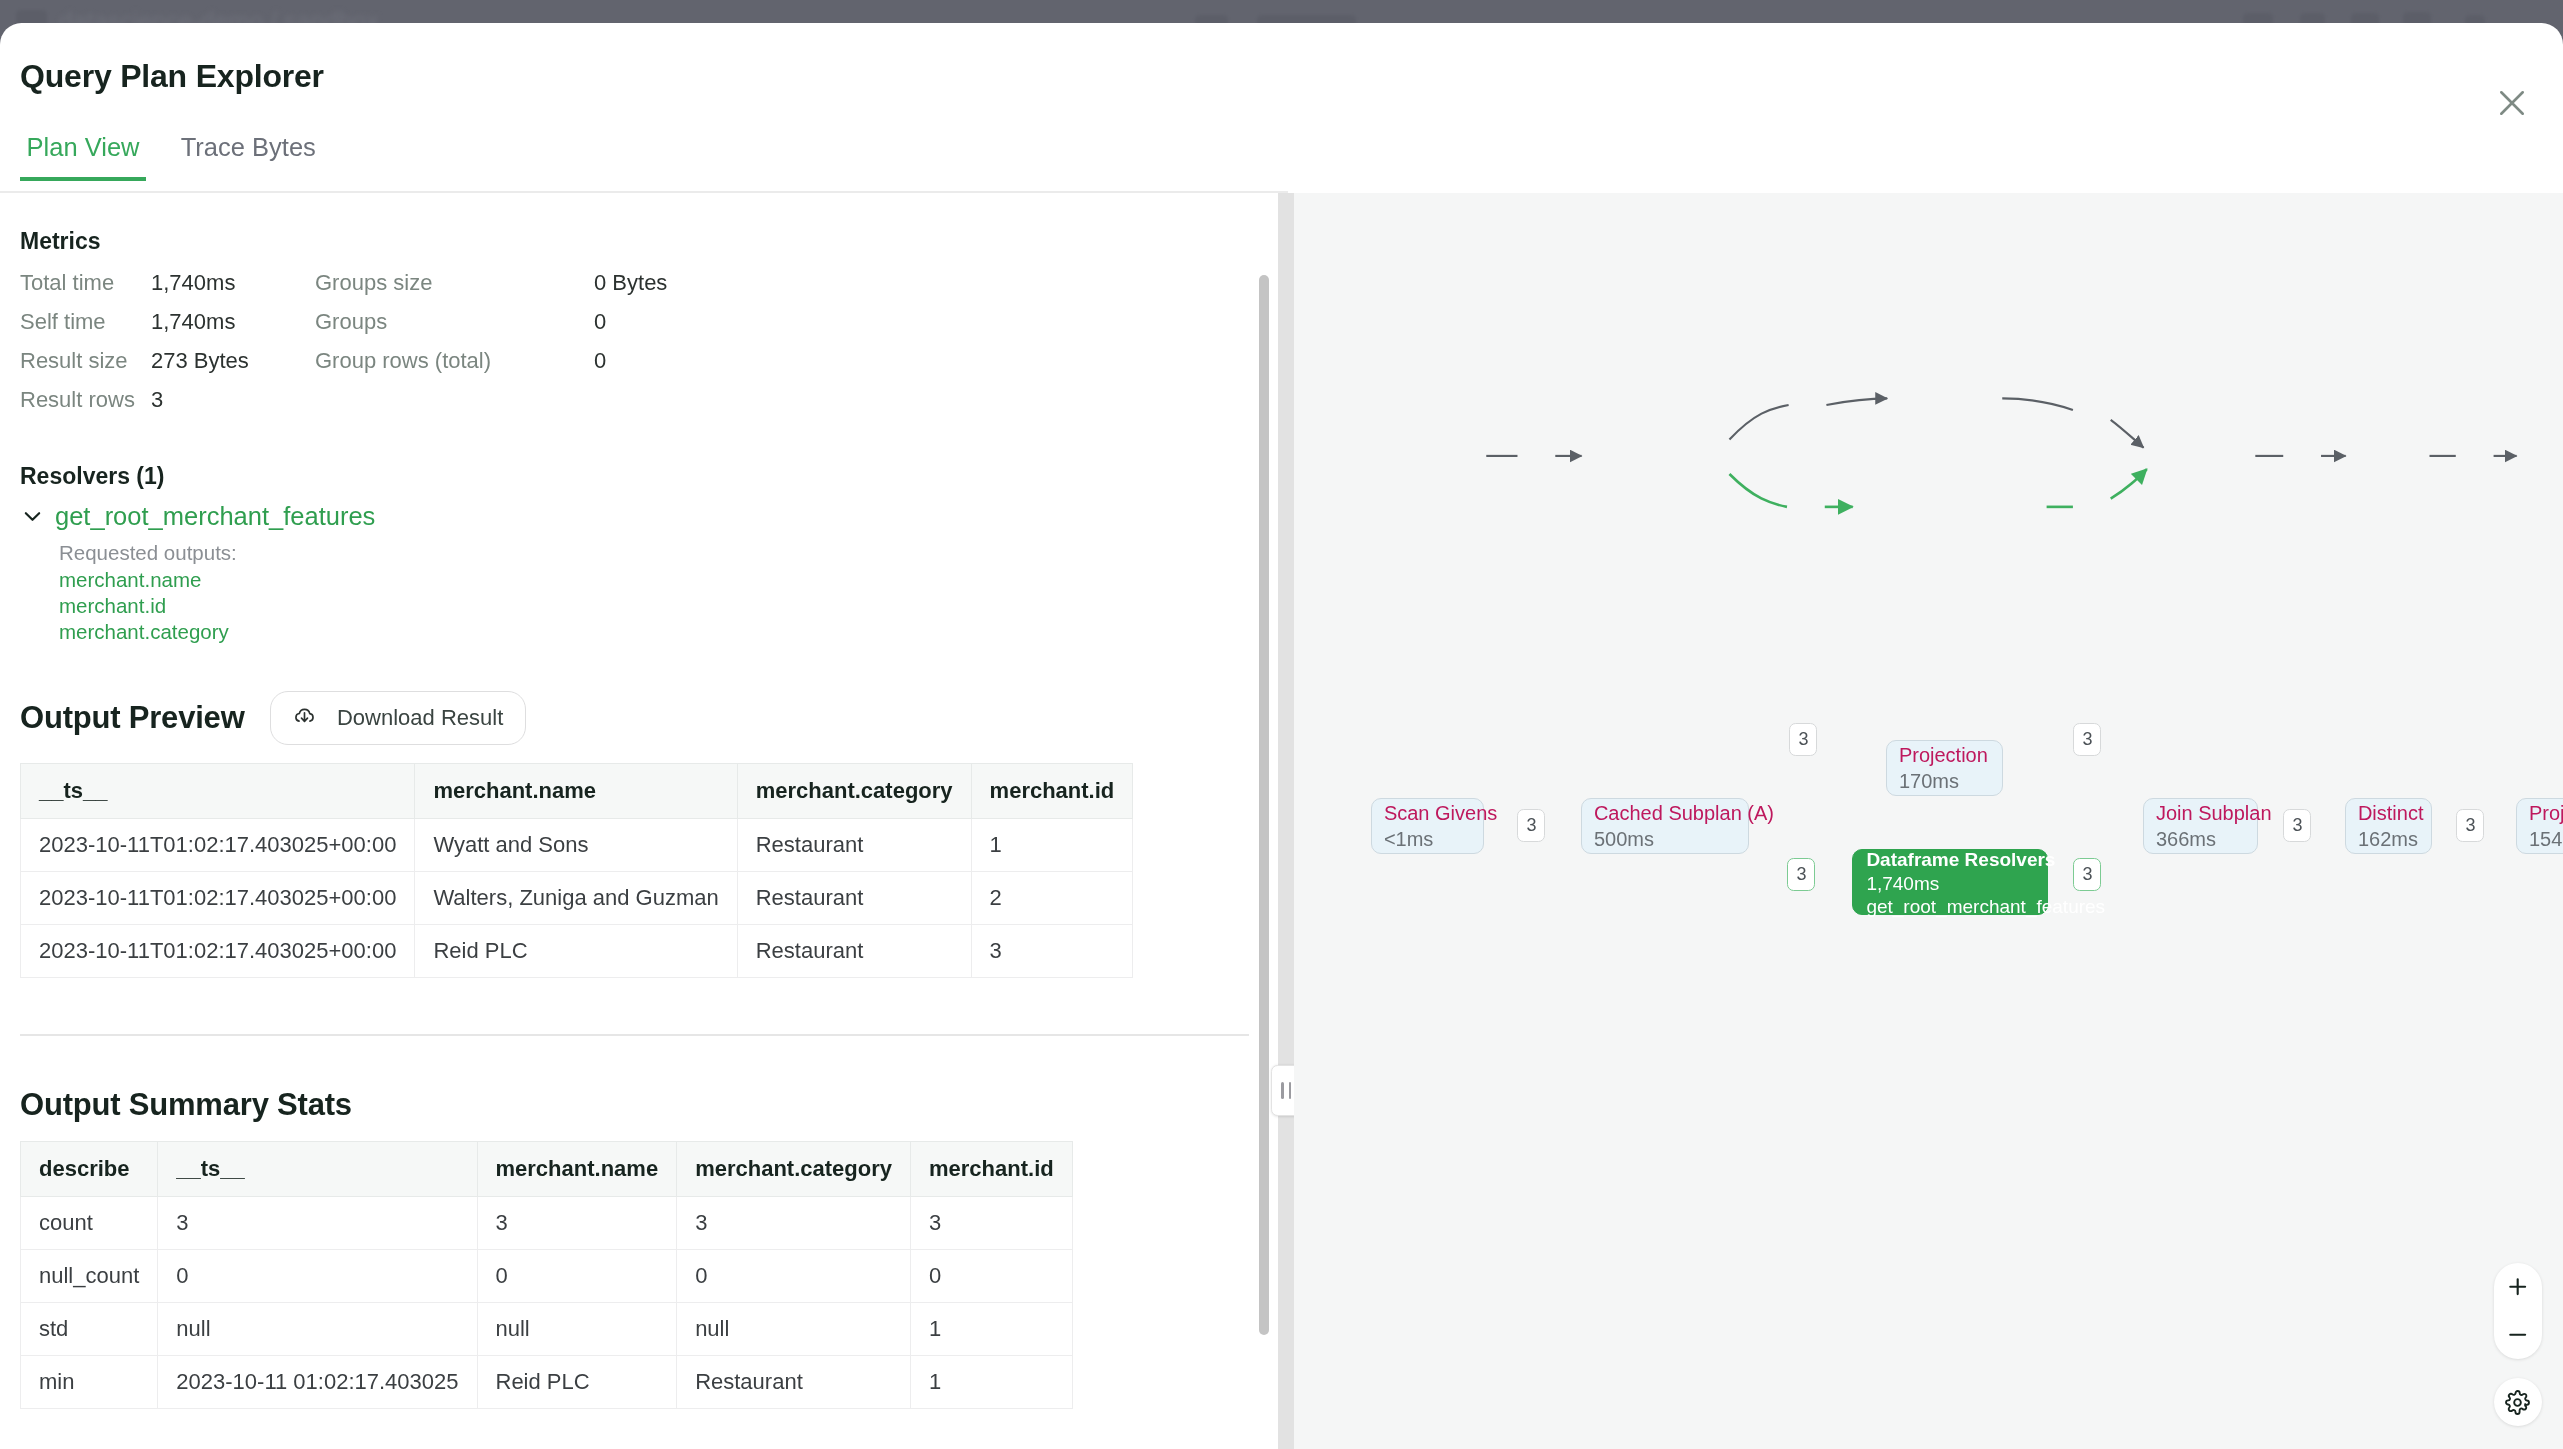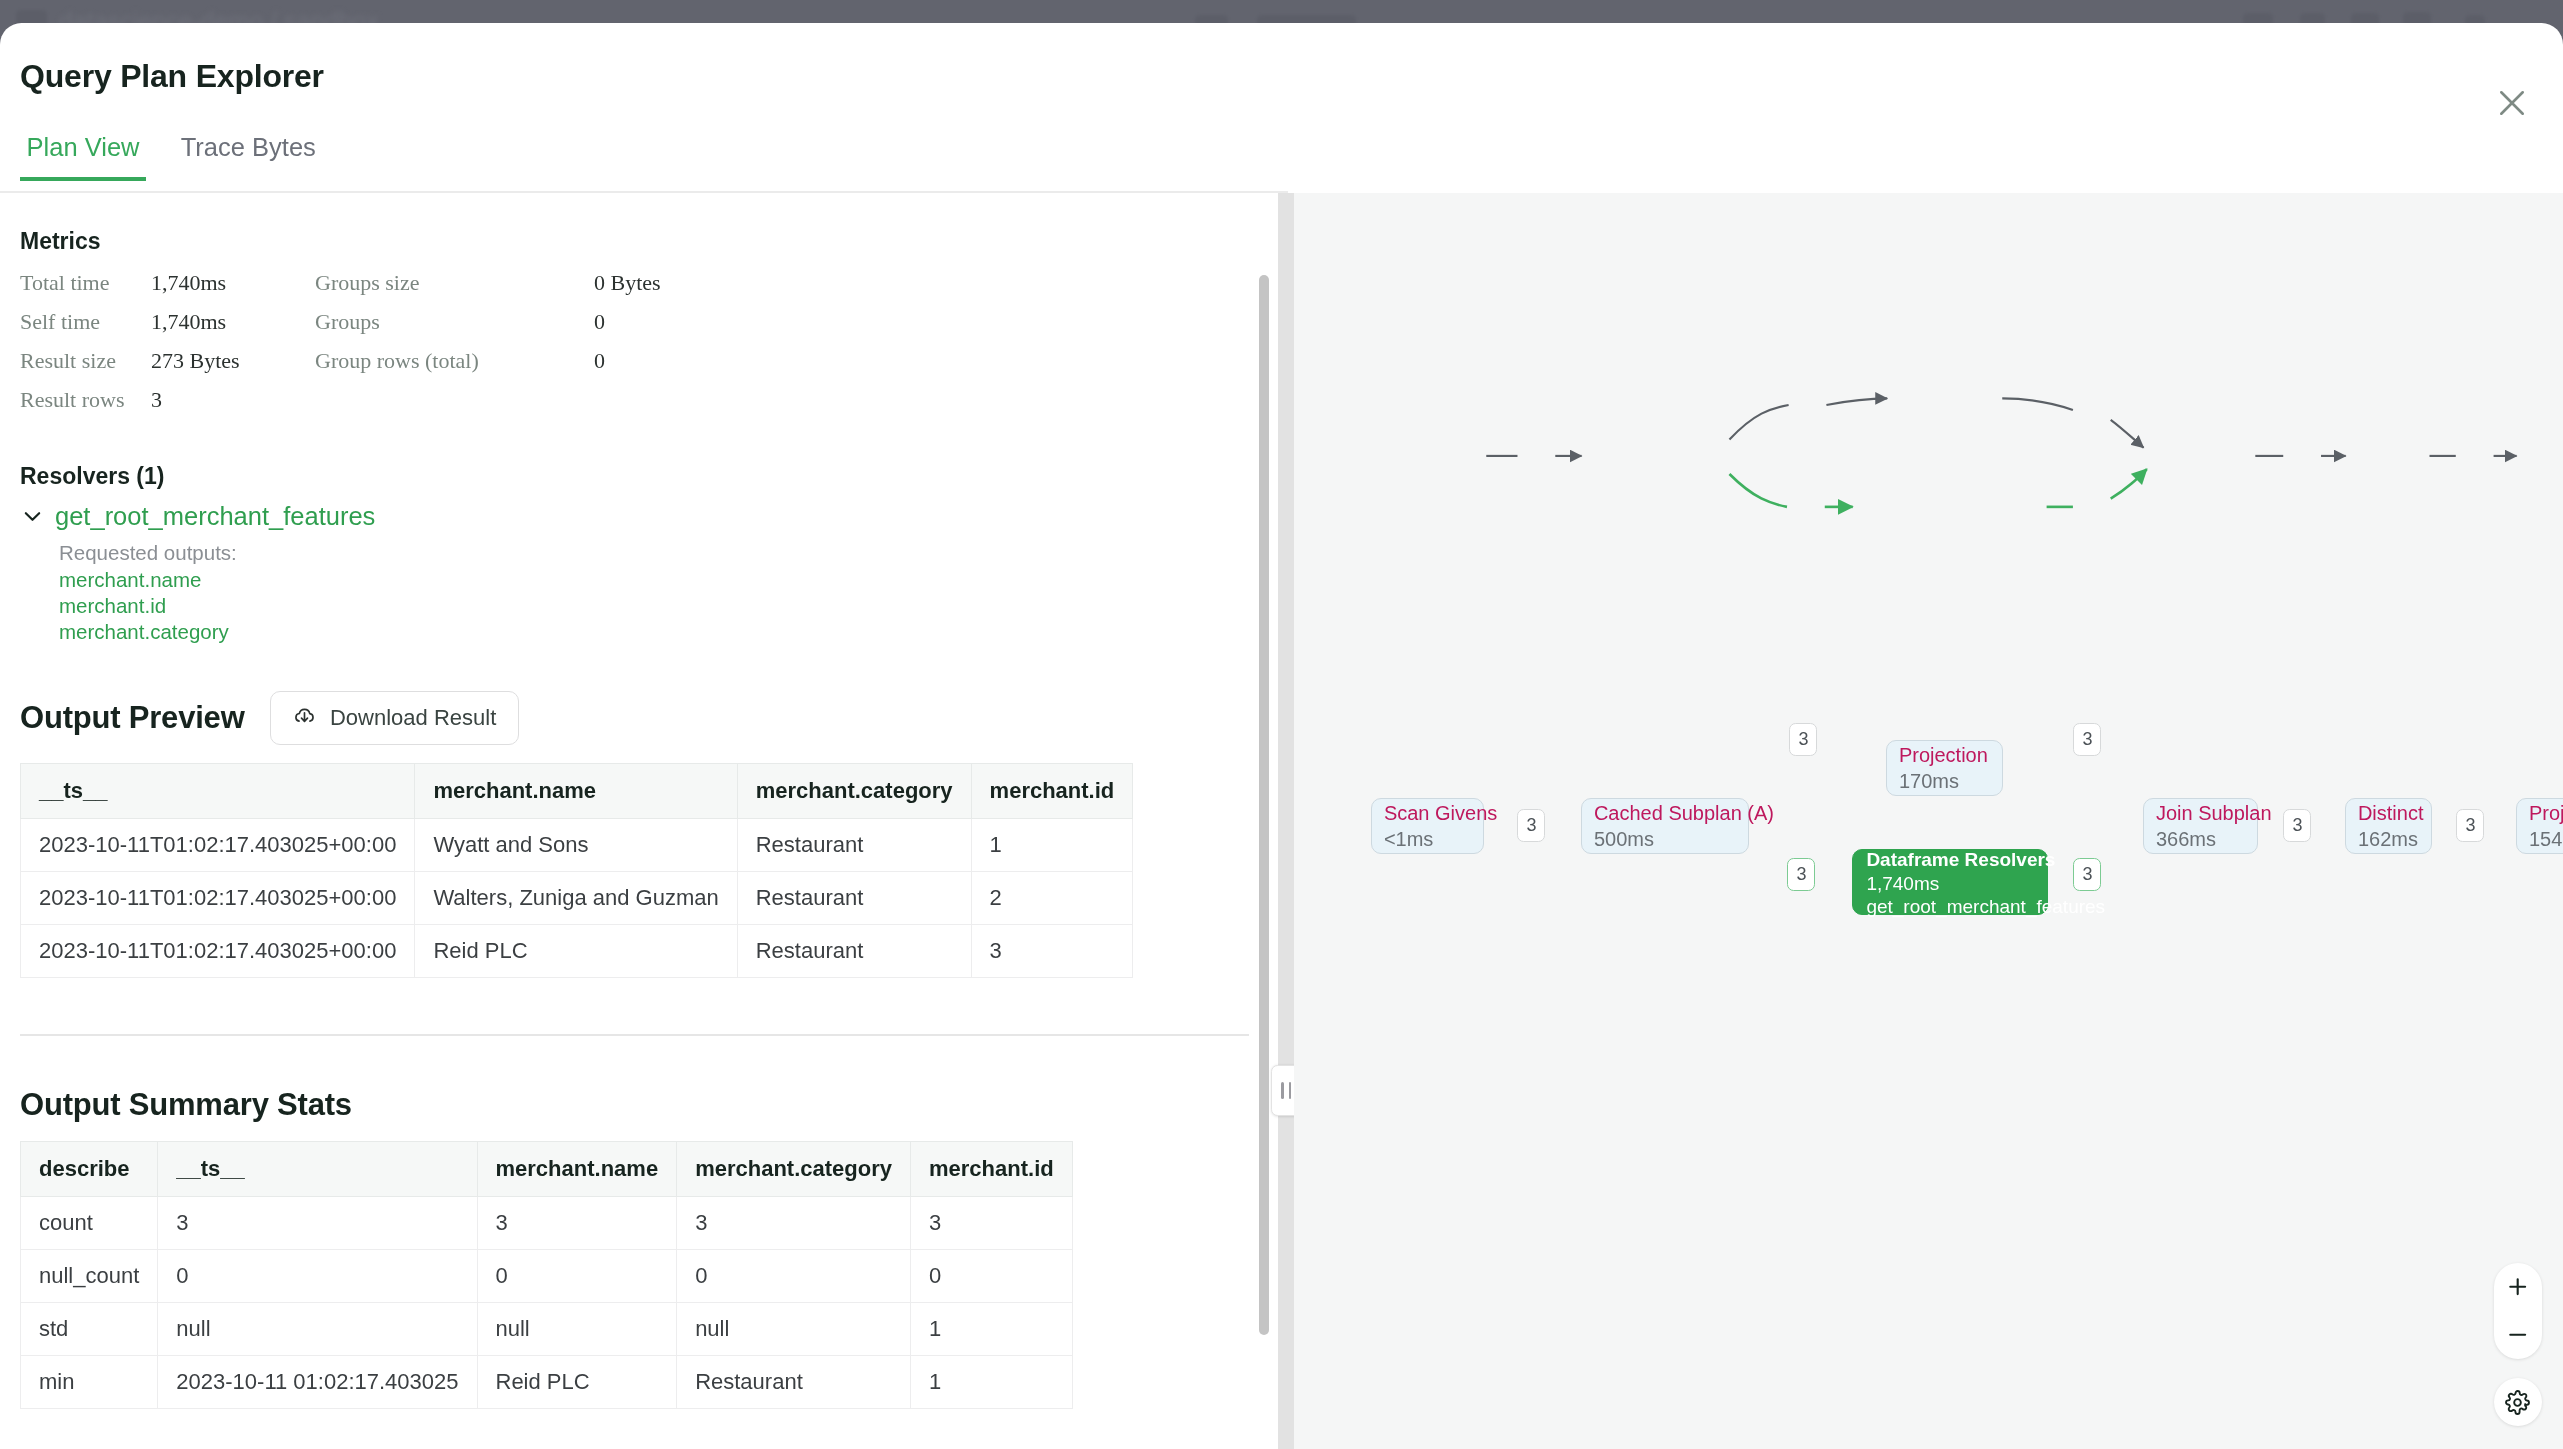--- a/index.html
+++ b/index.html
@@ -170,21 +170,20 @@
     font-weight: bold;
     color: #17241f;
     margin-bottom: 6.6px;
   }
   #metrics-block { padding-top: 35px; }
   #metrics-grid {
     display: grid;
     grid-template-columns: 131px 164px 279px auto;
     row-gap: 0px;
     margin-top: 8.2px;
-    font-family: Liberation Serif, serif;
   }
   .m-label {
     font-size: 22px;
     color: #7b8680;
     line-height: 39px;
     white-space: nowrap;
   }
   .m-value {
     font-size: 22px;
     color: #2c3230;
@@ -226,24 +225,24 @@
     align-items: center;
     gap: 25px;
   }
   h2.big-title {
     font-size: 31px;
     font-weight: bold;
     color: #17241f;
     letter-spacing: -0.2px;
   }
   #download-btn {
-    display: flex; align-items: center; gap: 13px;
+    display: flex; align-items: center; gap: 20px;
     padding: 12.3px 21.4px;
     border: 0.8px solid #dededf;
-    border-radius: 10px;
+    border-radius: 18px;
     background: #fff;
     cursor: pointer;
     font-family: inherit;
   }
   #download-btn-label {
     font-size: 22px;
     color: #3a4441;
   }
 
   table.grid {

